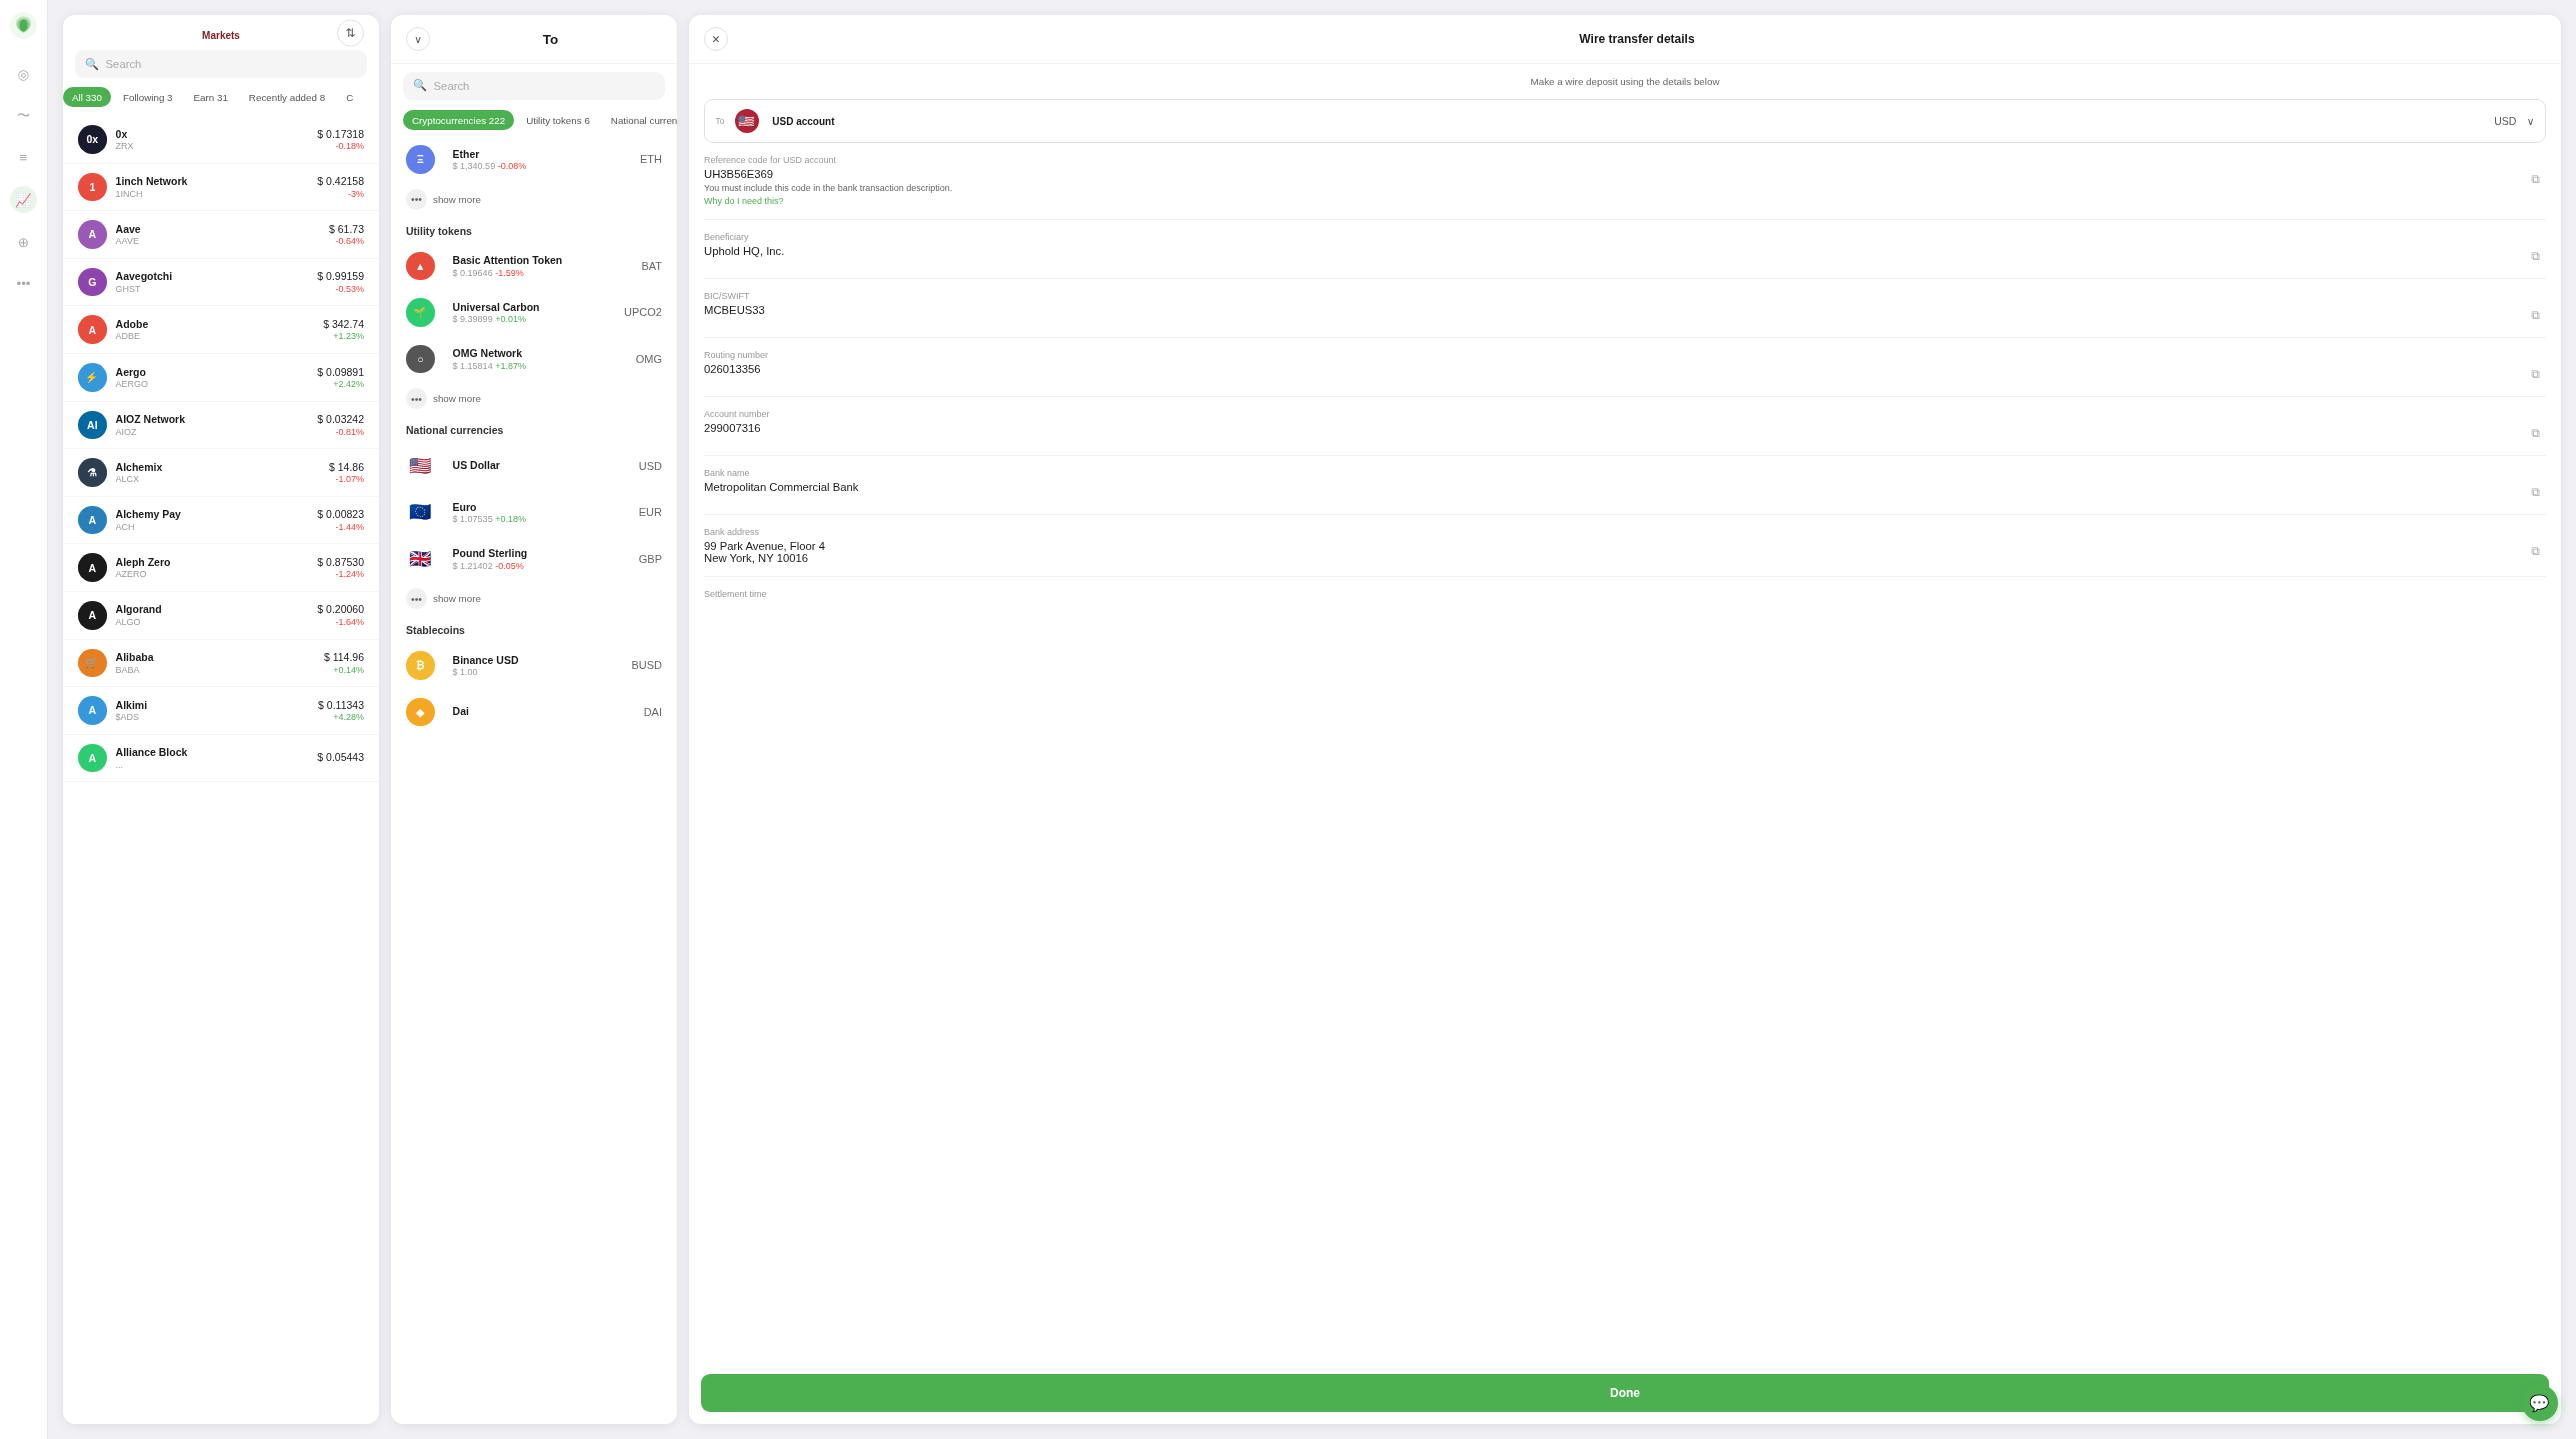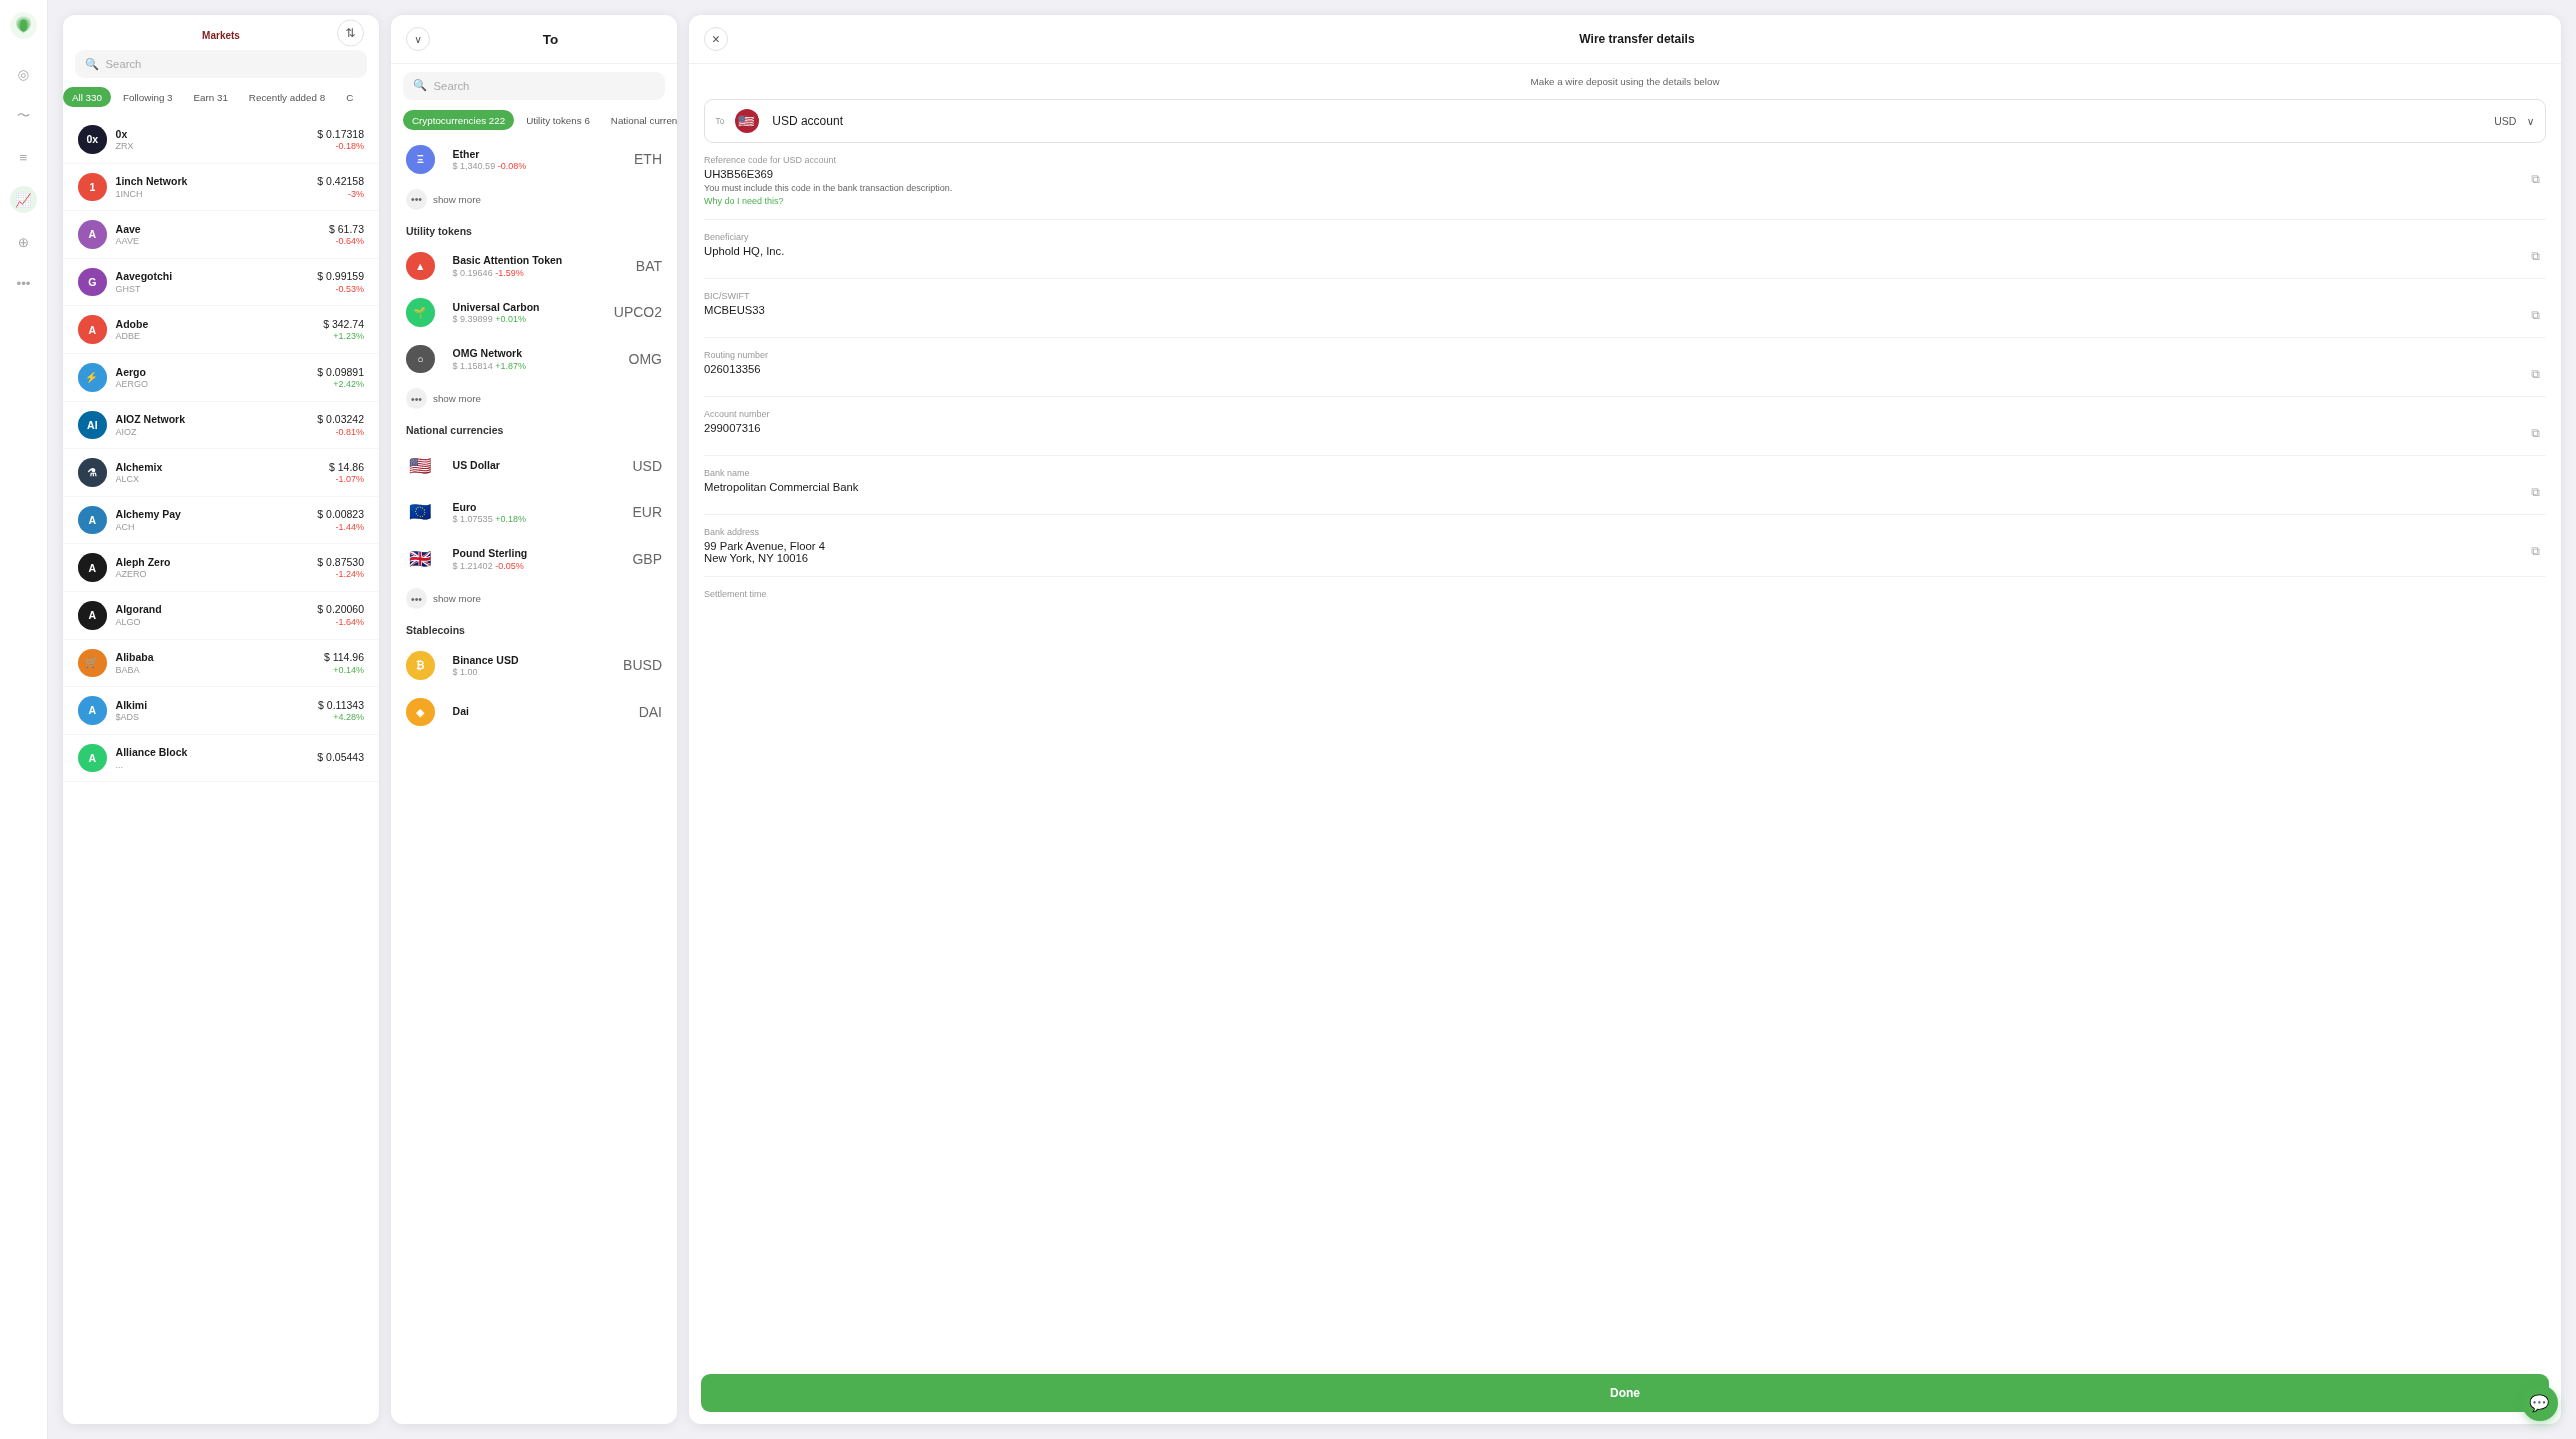--- a/index.html
+++ b/index.html
@@ -235,21 +235,21 @@
     .to-asset-row {
       display: flex;
       align-items: center;
       padding: 9px 15px;
       cursor: pointer;
       transition: background 0.15s;
     }
     .to-asset-info { flex: 1; margin-left: 9px; }
     .to-asset-name { font-size: 10.5px; font-weight: 600; color: #1a1a1a; }
     .to-asset-price { font-size: 9px; color: #999; margin-top: 1.5px; }
-    .to-asset-code { font-size: 14px; font-weight: 500; color: #666; margin-left: auto; }
+    .to-asset-code { font-size: 11px; font-weight: 500; color: #666; margin-left: auto; }
 
     .show-more-row {
       display: flex;
       align-items: center;
       padding: 6px 15px;
       cursor: pointer;
       gap: 6px;
       color: #666;
       font-size: 9.8px;
     }
@@ -708,21 +708,21 @@
     </div>
     <div class="wire-content">
       <p class="wire-subtitle">Make a wire deposit using the details below</p>
 
       <div class="account-selector">
         <div style="display:flex;flex-direction:column;margin-right:3px;">
           <span style="font-size:8.3px;color:#999;">To</span>
         </div>
         <div class="flag-circle">🇺🇸</div>
         <div style="flex:1;margin-left:6px;">
-          <div style="font-size:12px;font-weight:400;color:#1a1a1a;">USD account</div>
+          <div style="font-size:10px;font-weight:700;color:#1a1a1a;">USD account</div>
         </div>
         <span class="account-currency">USD</span>
         <span class="dropdown-arrow">∨</span>
       </div>
 
       <div class="wire-field">
         <div class="field-label">Reference code for USD account</div>
         <div class="field-value-row">
           <div>
             <div class="field-value">UH3B56E369</div>

